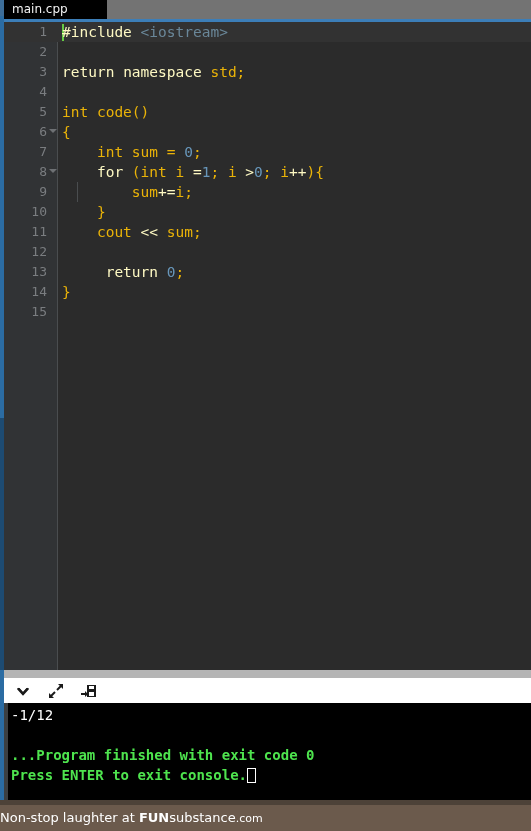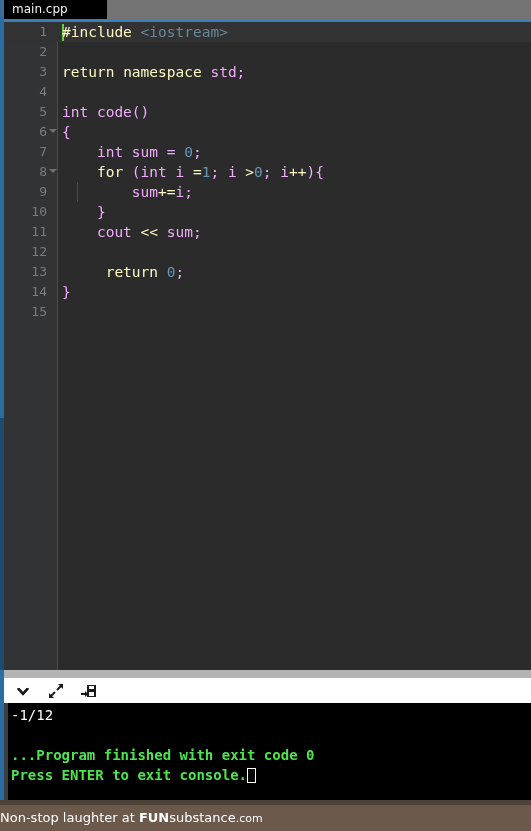--- a/index.html
+++ b/index.html
@@ -151,21 +151,21 @@
   .indent-guide {
     position: absolute;
     left: 73px;
     top: 0;
     width: 1px;
     height: 20px;
     background: #4a4d4f;
   }
 
   
-  .t-default { color: #f0abfc; }
+  .t-default { color: #eab308; }
   .t-orange  { color: #fef9c3; }
   .t-num     { color: #6897bb; }
   .t-str     { color: #6a8799; }
 
   
   .sep-bar {
     position: absolute;
     left: 4px; top: 670px;
     width: 527px;
     height: 8px;

